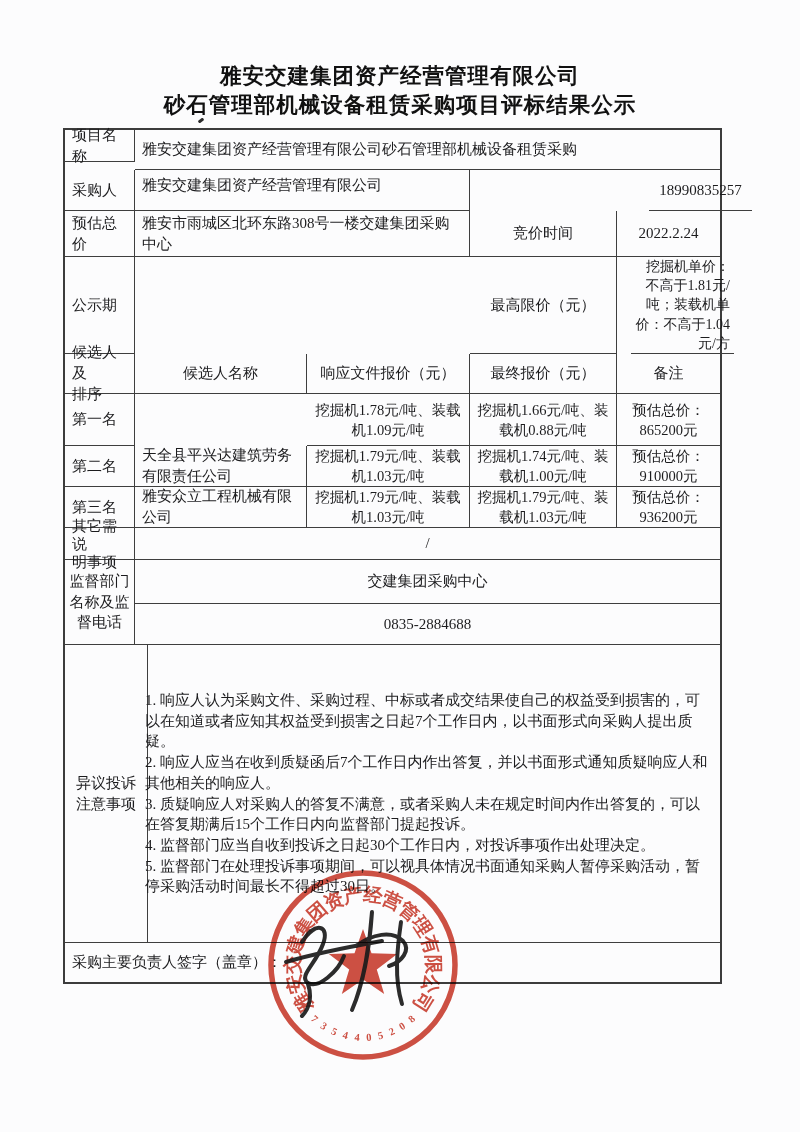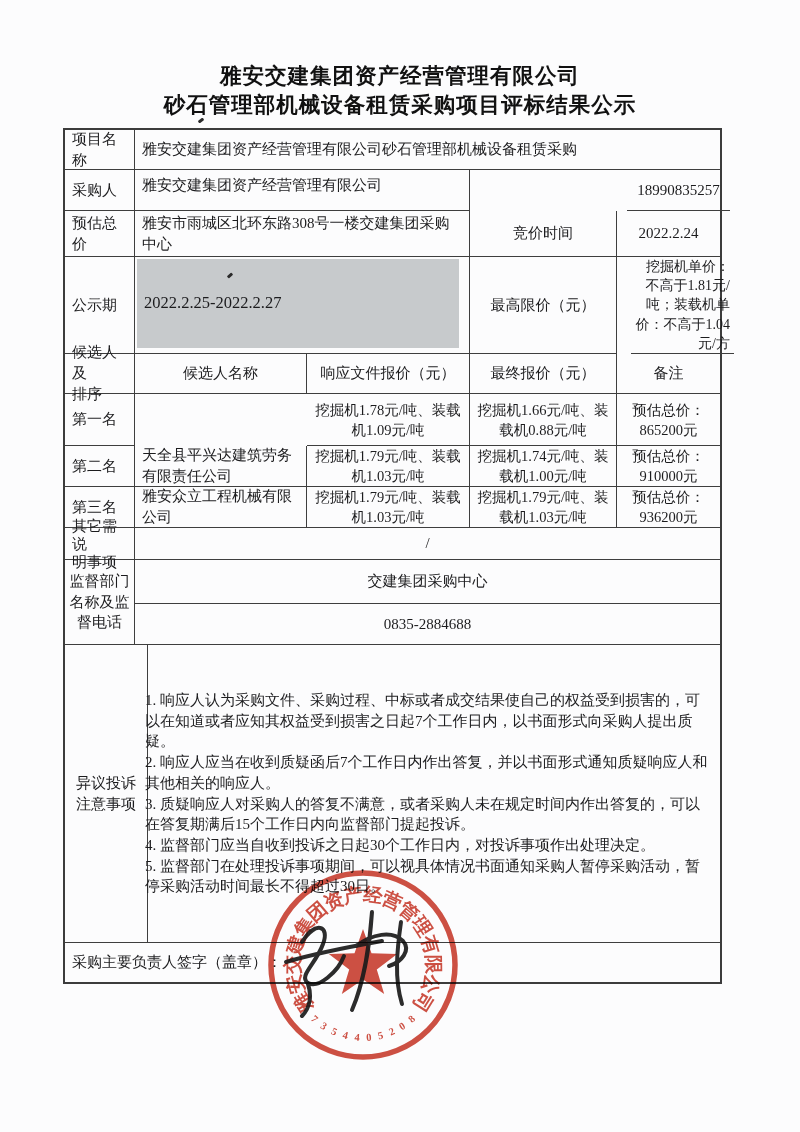--- a/index.html
+++ b/index.html
@@ -43,39 +43,33 @@
 
   <div class="title">
     <div>雅安交建集团资产经营管理有限公司</div>
     <div>砂石管理部机械设备租赁采购项目评标结果公示</div>
   </div>
 
   <div class="artifact" style="left:198px;top:119px;width:6px;height:3px;transform:rotate(-35deg);"></div>
 
   <div class="tbl">
 
-    <div class="c left br bb" style="left:0;top:0;width:70px;height:40px;">项目名称</div>
+    <div class="c left br bb" style="left:0;top:0;width:70px;height:32px;">项目名称</div>
     <div class="c left bb" style="left:70px;top:0;width:585px;height:40px;">雅安交建集团资产经营管理有限公司砂石管理部机械设备租赁采购</div>
 
     <div class="c left br bb" style="left:0;top:40px;width:70px;height:41px;">采购人</div>
     <div class="c left br bb top" style="left:70px;top:40px;width:335px;height:41px;">雅安交建集团资产经营管理有限公司</div>
-    <div class="c center bb" style="left:562px;top:40px;width:103px;height:41px;text-align:right;">18990835257</div>
+    <div class="c center bb" style="left:584px;top:40px;width:103px;height:41px;text-align:right;">18990835257</div>
 
     <div class="c left br bb" style="left:0;top:81px;width:70px;height:46px;">预估总价</div>
     <div class="c left br bb" style="left:70px;top:81px;width:335px;height:46px;">雅安市雨城区北环东路308号一楼交建集团采购中心</div>
     <div class="c center br bb" style="left:405px;top:81px;width:147px;height:46px;">竞价时间</div>
     <div class="c center bb" style="left:552px;top:81px;width:103px;height:46px;">2022.2.24</div>
 
     <div class="c left br bb" style="left:0;top:127px;width:70px;height:97px;">公示期</div>
-    <div class="c br bb" style="left:70px;top:127px;width:335px;height:97px;">
-      <div class="hl-box" style="background: rgb(199, 202, 204);">
-        <span>2022.2.25-2022.2.27</span>
-      </div>
-      <div class="artifact" style="left:92px;top:17px;width:6px;height:3px;transform:rotate(-40deg);"></div>
-    </div>
     <div class="c center br bb" style="left:405px;top:127px;width:147px;height:97px;">最高限价（元）</div>
     <div class="c center bb" style="left:566px;top:127px;width:103px;height:97px;font-size:14px;text-align:right;">挖掘机单价：不高于1.81元/吨；装载机单价：不高于1.04元/方</div>
 
     <div class="c left br bb pre" style="left:0;top:224px;width:70px;height:40px;">候选人及
 排序</div>
     <div class="c center br bb" style="left:70px;top:224px;width:172px;height:40px;">候选人名称</div>
     <div class="c center br bb" style="left:242px;top:224px;width:163px;height:40px;">响应文件报价（元）</div>
     <div class="c center br bb" style="left:405px;top:224px;width:147px;height:40px;">最终报价（元）</div>
     <div class="c center bb" style="left:552px;top:224px;width:103px;height:40px;">备注</div>
 

